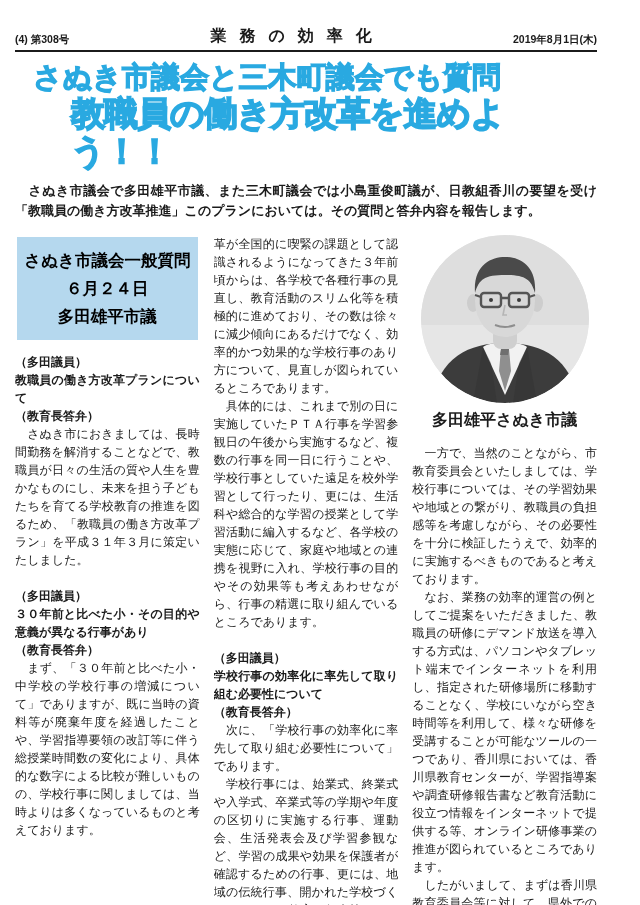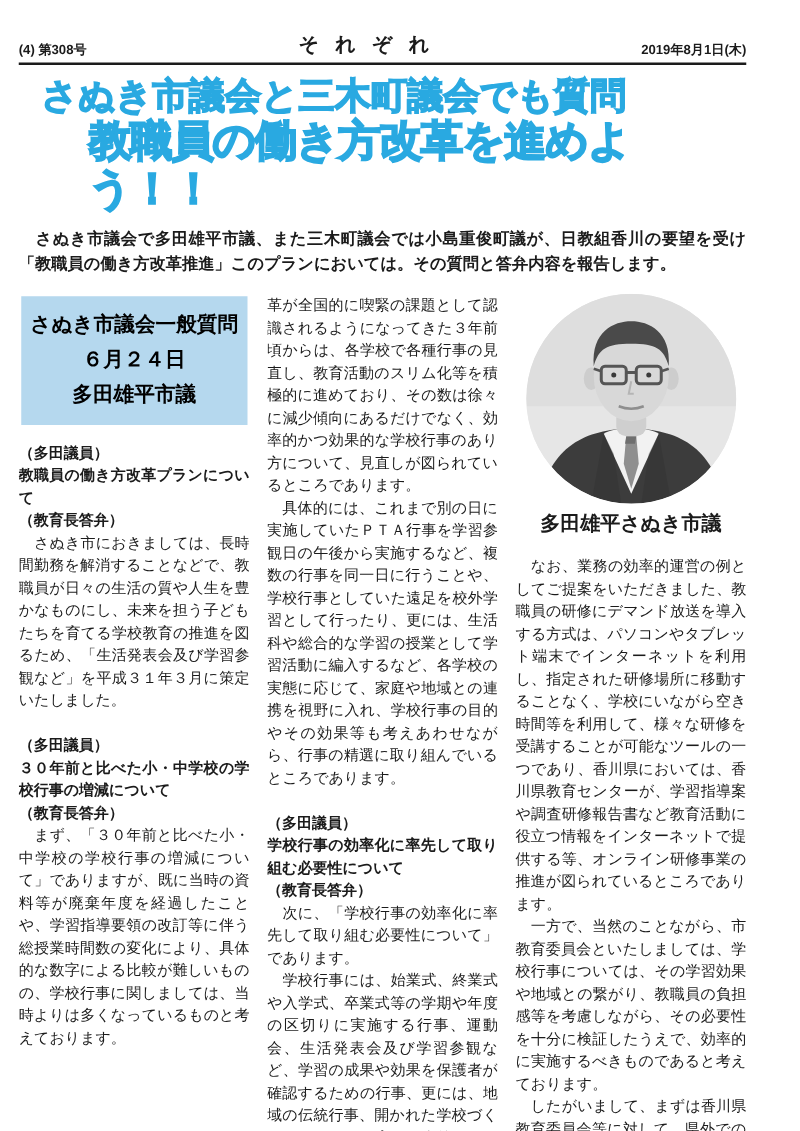--- a/index.html
+++ b/index.html
@@ -68,21 +68,21 @@
     font-family:"Liberation Sans","DejaVu Sans",sans-serif;
   }
 </style>
 </head>
 <body>
 
 <div class="page">
 
   <div class="masthead">
     <span class="issue">(4) 第308号</span>
-    <span class="paper">それぞれ</span>
+    <span class="paper">業務の効率化</span>
     <span class="date">2019年8月1日(木)</span>
   </div>
 
   <div class="titles">
     <div class="title-line1 accent" style="color: rgb(41, 169, 225);">さぬき市議会と三木町議会でも質問</div>
     <div class="title-line2 accent" style="color: rgb(41, 169, 225);">教職員の働き方改革を進めよう！！</div>
   </div>
 
   <p class="lead">　さぬき市議会で多田雄平市議、また三木町議会では小島重俊町議が、日教組香川の要望を受け「教職員の働き方改革推進」このプランにおいては。その質問と答弁内容を報告します。</p>
 
@@ -91,23 +91,23 @@
     <div class="col">
       <div class="info-box" id="info-box" style="background: rgb(181, 216, 238);">
           <div>さぬき市議会一般質問</div>
           <div>６月２４日</div>
           <div>多田雄平市議</div>
         </div>
       <div>
           <p class="blk blk-speaker">（多田議員）</p>
           <p class="blk blk-subhead">教職員の働き方改革プランについて</p>
           <p class="blk blk-speaker">（教育長答弁）</p>
-          <p class="blk blk-para">　さぬき市におきましては、長時間勤務を解消することなどで、教職員が日々の生活の質や人生を豊かなものにし、未来を担う子どもたちを育てる学校教育の推進を図るため、「生活発表会及び学習参観など」を平成３１年３月に策定いたしました。</p>
+          <p class="blk blk-para">　さぬき市におきましては、長時間勤務を解消することなどで、教職員が日々の生活の質や人生を豊かなものにし、未来を担う子どもたちを育てる学校教育の推進を図るため、「教職員の働き方改革プラン」を平成３１年３月に策定いたしました。</p>
           <p class="blk blk-speaker">（多田議員）</p>
-          <p class="blk blk-subhead">３０年前と比べた小・中学校の学校行事の増減について</p>
+          <p class="blk blk-subhead">３０年前と比べた小・その目的や意義が異なる行事があり</p>
           <p class="blk blk-speaker">（教育長答弁）</p>
           <p class="blk blk-para">　まず、「３０年前と比べた小・中学校の学校行事の増減について」でありますが、既に当時の資料等が廃棄年度を経過したことや、学習指導要領の改訂等に伴う総授業時間数の変化により、具体的な数字による比較が難しいものの、学校行事に関しましては、当時よりは多くなっているものと考えております。</p>
         </div>
     </div>
 
     <div class="col">
       <div>
           <p class="blk blk-para">革が全国的に喫緊の課題として認識されるようになってきた３年前頃からは、各学校で各種行事の見直し、教育活動のスリム化等を積極的に進めており、その数は徐々に減少傾向にあるだけでなく、効率的かつ効果的な学校行事のあり方について、見直しが図られているところであります。</p>
           <p class="blk blk-para">　具体的には、これまで別の日に実施していたＰＴＡ行事を学習参観日の午後から実施するなど、複数の行事を同一日に行うことや、学校行事としていた遠足を校外学習として行ったり、更には、生活科や総合的な学習の授業として学習活動に編入するなど、各学校の実態に応じて、家庭や地域との連携を視野に入れ、学校行事の目的やその効果等も考えあわせながら、行事の精選に取り組んでいるところであります。</p>
           <p class="blk blk-speaker">（多田議員）</p>
@@ -161,20 +161,20 @@
               <circle cx="98" cy="65" r="2" fill="#3a3a3a"></circle>
 
               <path d="M84 70 L82 80 L86 80" fill="none" stroke="#b5b5b5" stroke-width="1.6"></path>
               <path d="M74 90 Q84 94 94 90" fill="none" stroke="#8e8e8e" stroke-width="2"></path>
             </g>
           </svg>
         </div>
         <figcaption class="photo-caption">多田雄平さぬき市議</figcaption>
       </figure>
       <div>
+          <p class="blk blk-para">　一方で、当然のことながら、市教育委員会といたしましては、学校行事については、その学習効果や地域との繋がり、教職員の負担感等を考慮しながら、その必要性を十分に検証したうえで、効率的に実施するべきものであると考えております。</p>
           <p class="blk blk-para">　なお、業務の効率的運営の例としてご提案をいただきました、教職員の研修にデマンド放送を導入する方式は、パソコンやタブレット端末でインターネットを利用し、指定された研修場所に移動することなく、学校にいながら空き時間等を利用して、様々な研修を受講することが可能なツールの一つであり、香川県においては、香川県教育センターが、学習指導案や調査研修報告書など教育活動に役立つ情報をインターネットで提供する等、オンライン研修事業の推進が図られているところであります。</p>
-          <p class="blk blk-para">　一方で、当然のことながら、市教育委員会といたしましては、学校行事については、その学習効果や地域との繋がり、教職員の負担感等を考慮しながら、その必要性を十分に検証したうえで、効率的に実施するべきものであると考えております。</p>
           <p class="blk blk-para">　したがいまして、まずは香川県教育委員会等に対して、県外での導入事例も参考に、オンデマンド方式によるｅラーニングをはじめとするより多くのコンテンツの開発と提供に向けての働きかけを行うとともに、教職員に対しても積極的な活用を呼</p>
         </div>
     </div>
 
   </div>
 </div>
 
 </body></html>

